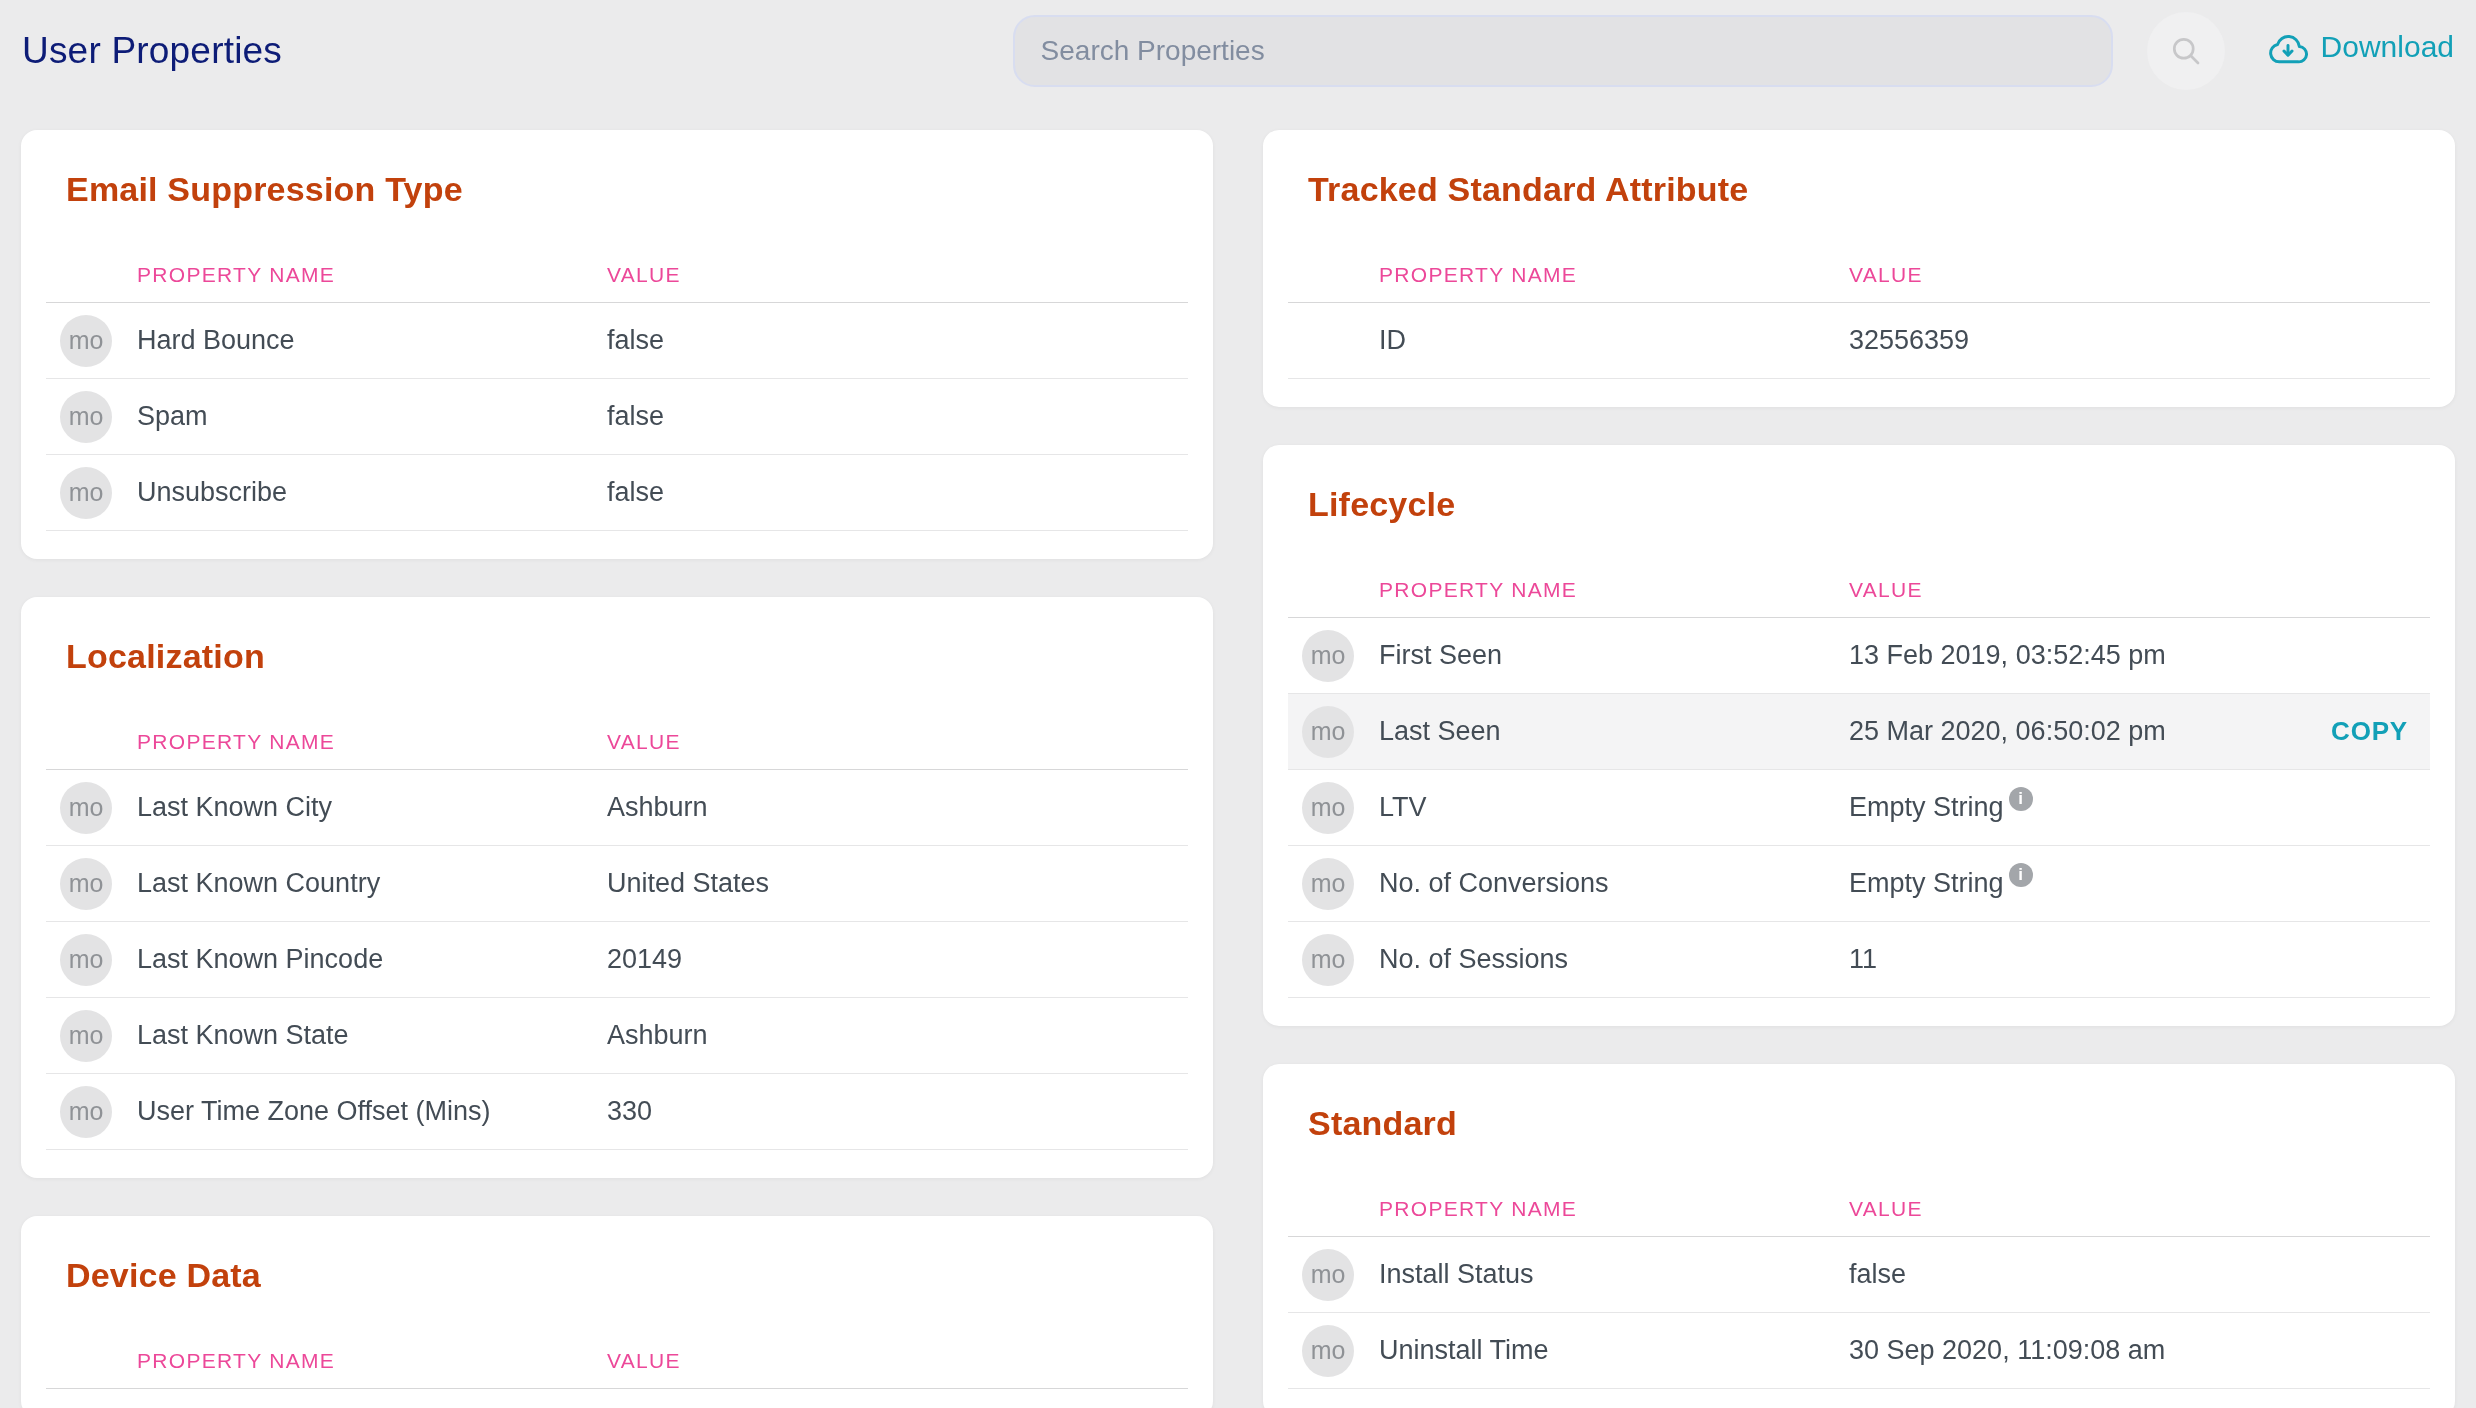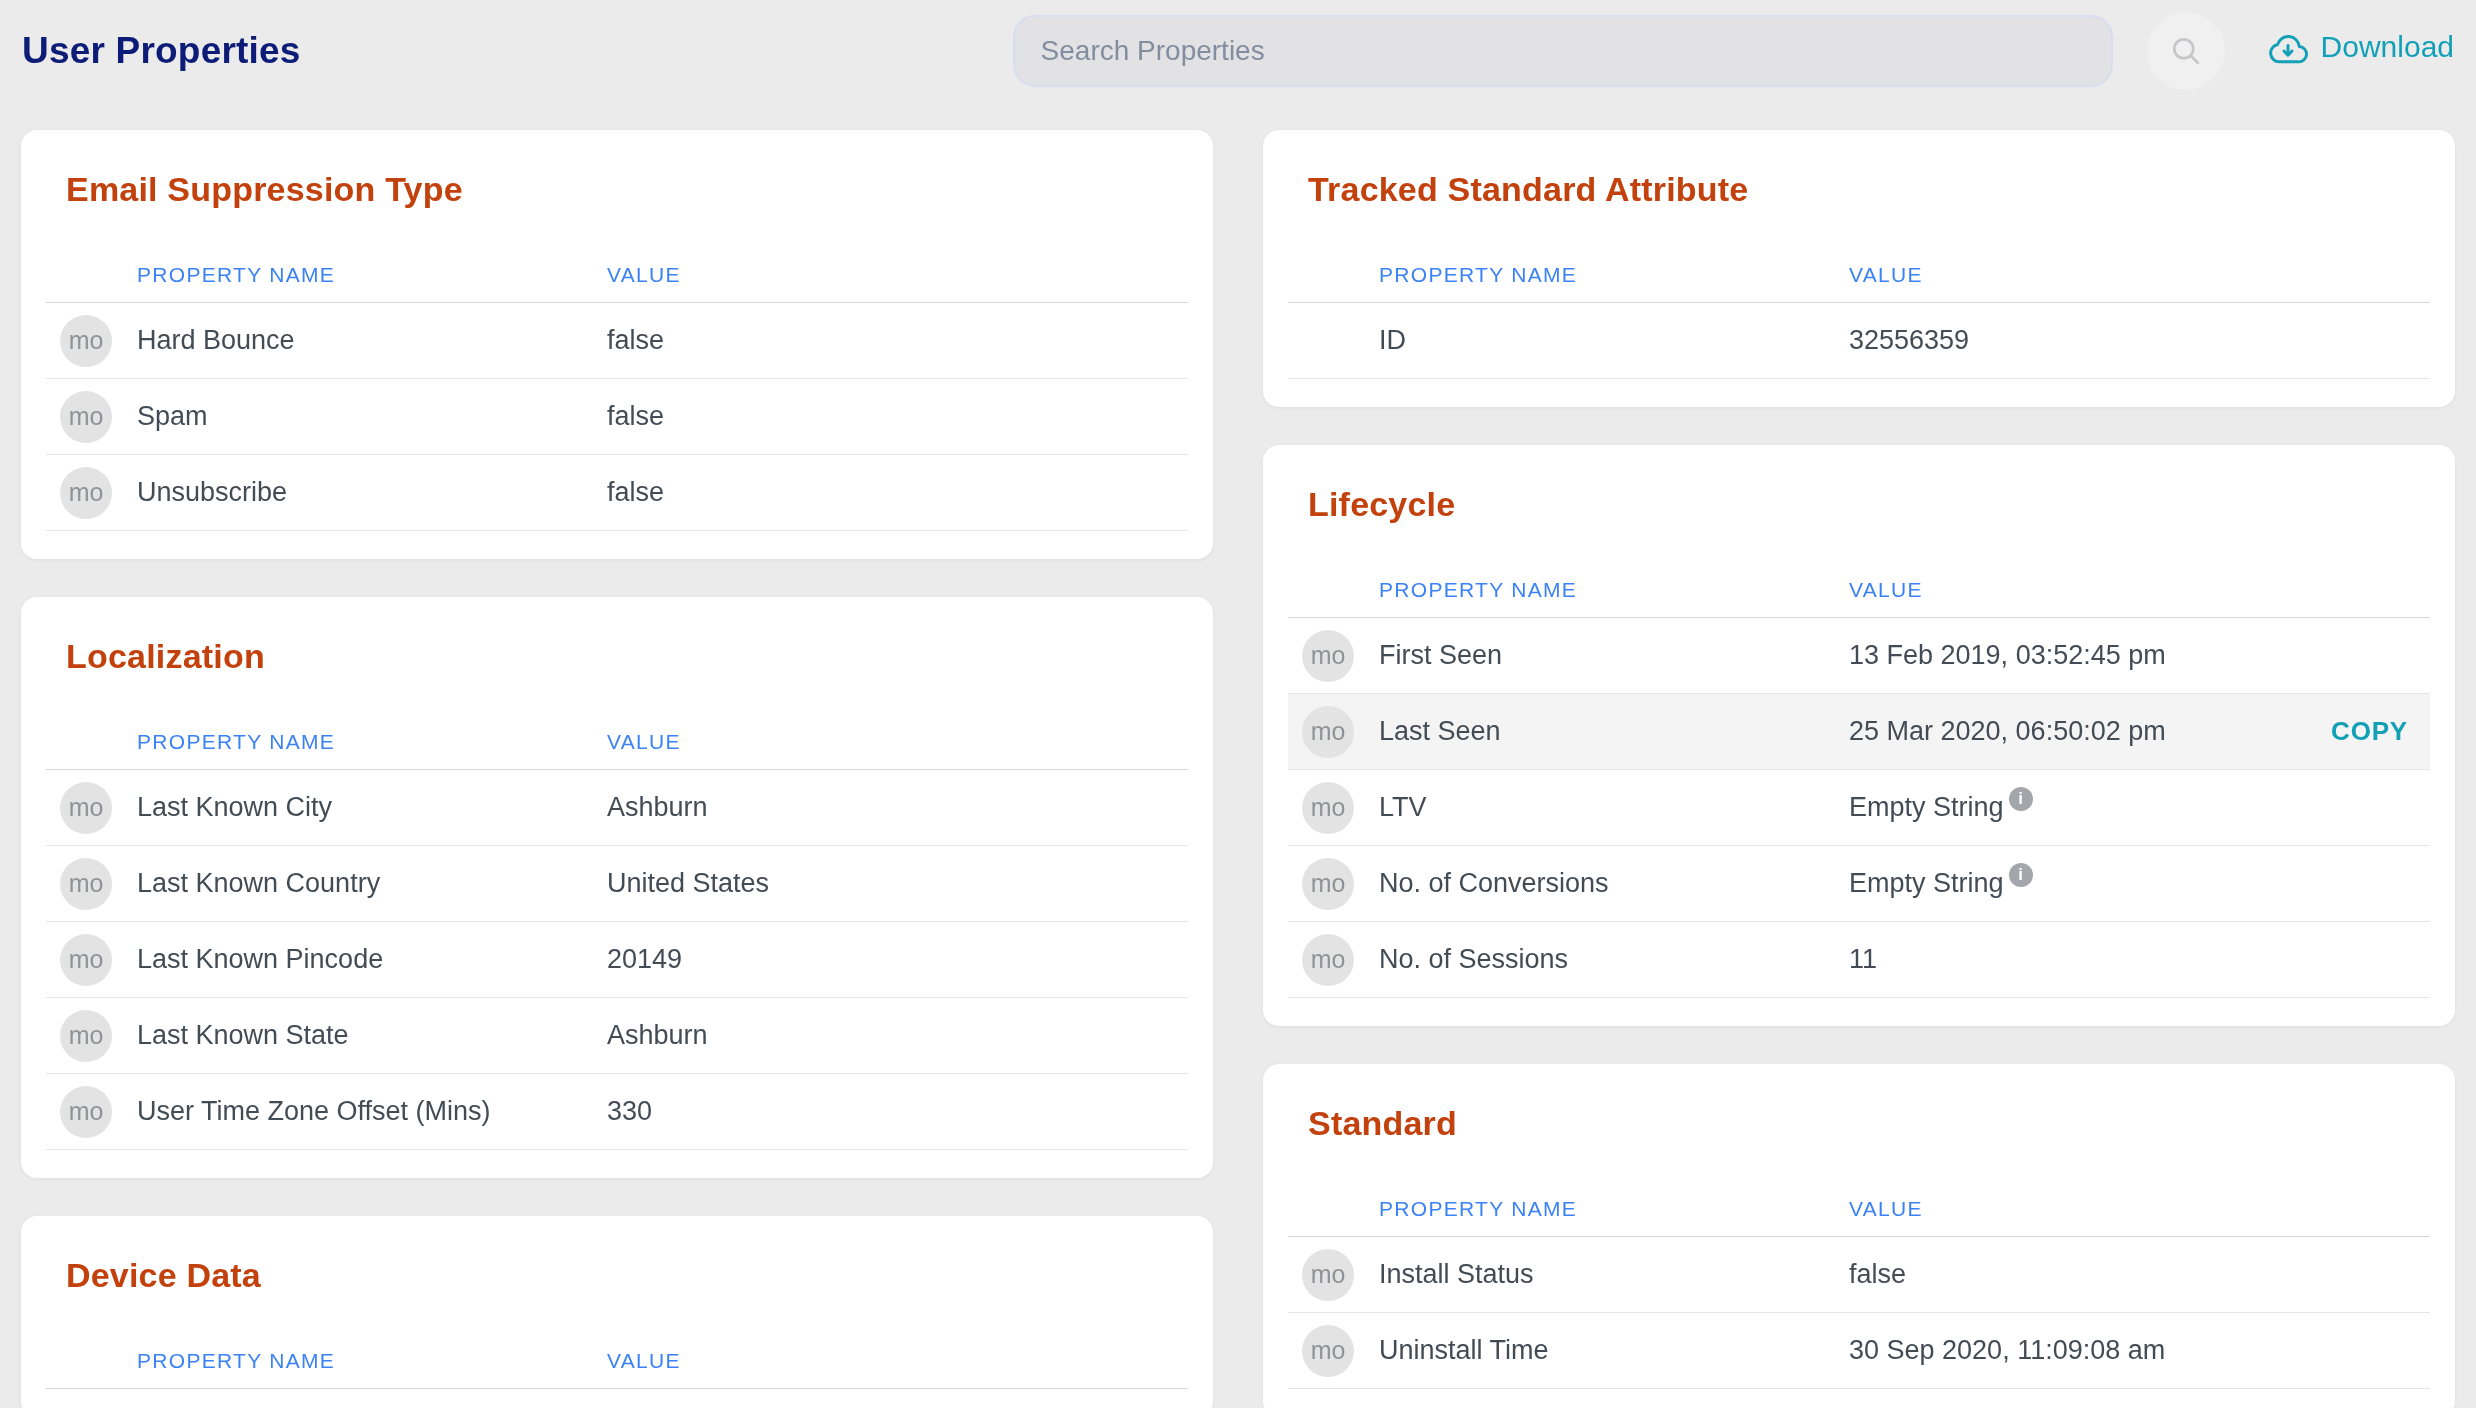--- a/index.html
+++ b/index.html
@@ -14,21 +14,21 @@
 
   
   .topbar {
     height: 92px;
     display: flex;
     align-items: center;
     padding: 10px 22px 0 22px;
   }
   .page-title {
     font-size: 37px;
-    font-weight: 700;
+    font-weight: 400;
     letter-spacing: 0.2px;
     color: #0d1c77;
     margin: 0;
   }
   .header-right {
     margin-left: auto;
     display: flex;
     align-items: center;
   }
   .search-input {
@@ -98,21 +98,21 @@
     display: grid;
     grid-template-columns: 470px 1fr auto;
     align-items: center;
     margin: 0 -20px;
     padding: 0 22px 0 91px;
   }
   .thead {
     height: 56px;
     font-size: 21px;
     letter-spacing: 1.3px;
-    color: #3b82f6;
+    color: #ec4899;
     border-bottom: 1px solid #d7d7d8;
   }
   .trow {
     position: relative;
     height: 76px;
     font-size: 27px;
     color: #434c55;
     border-bottom: 1px solid #e6e6e7;
   }
   .trow.highlight { background: #f4f4f5; }

